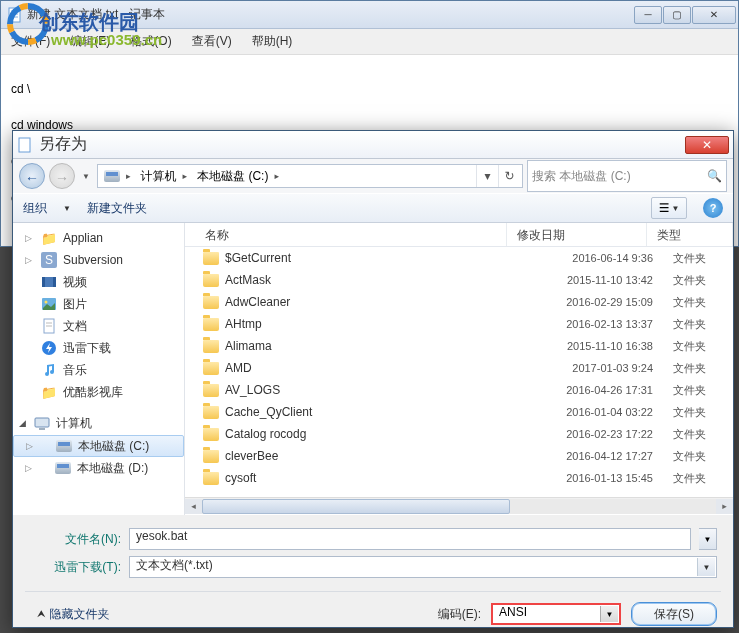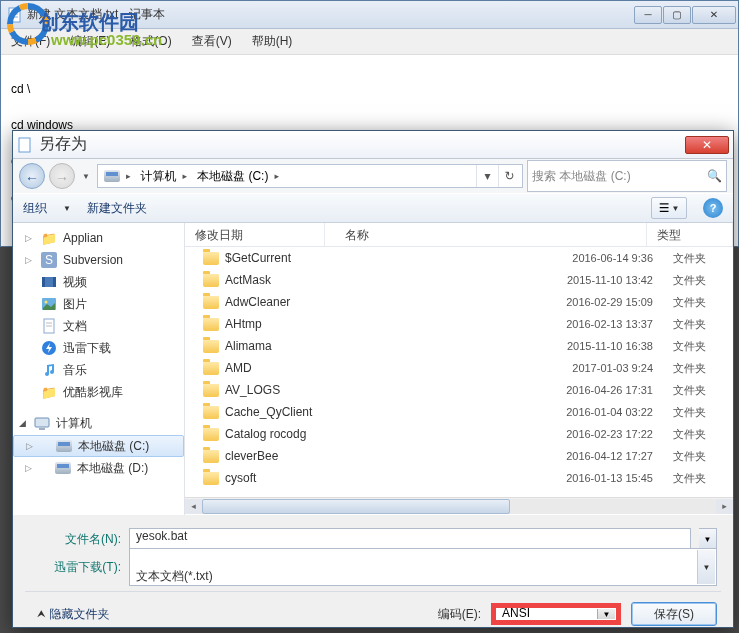--- a/index.html
+++ b/index.html
@@ -75,35 +75,35 @@
 
 .hscroll { height: 17px; background: #f0f0f0; border-top: 1px solid #ddd; display: flex; align-items: center; }
 .hscroll .track { flex: 1; height: 15px; background: #eaeaea; position: relative; }
 .hscroll .thumb { position: absolute; left:0; width: 60%; height: 100%; background: linear-gradient(#e8eef6, #c8d6e8); border: 1px solid #a8bcd4; border-radius: 2px; }
 .hscroll .arr { width: 17px; height: 15px; background: #e4e8ee; display: flex; align-items: center; justify-content: center; font-size:9px; color:#666; }
 
 .form { padding: 10px 16px 6px 24px; }
 .form-row { display: flex; align-items: center; height: 28px; gap: 8px; }
 .form-label { width: 84px; text-align: right; color:#0f766e; }
 .form-input { flex: 1; height: 22px; background: #fff; border: 1px solid #b0bccc; padding: 0 6px; display: flex; color:#333; }
-.form-combo { flex: 1; height: 38px; background: #fff; border: 1px solid #b0bccc; display: flex; align-items: flex-end; padding: 0 6px; position: relative; color:#333; }
+.form-combo { flex: 1; height: 22px; background: #fff; border: 1px solid #b0bccc; display: flex; align-items: flex-start; padding: 0 6px; position: relative; color:#333; }
 .form-combo .dd { position: absolute; right: 1px; top:1px; bottom:1px; width: 18px; background: linear-gradient(#f4f6fa, #dce4ee); border-left: 1px solid #c0ccd8; display: flex; align-items: center; justify-content: center; font-size:8px; }
 .form-dd-side { width: 18px; height:22px; background: linear-gradient(#f4f6fa, #dce4ee); border:1px solid #b0bccc; border-left:none; display:flex; align-items:center; justify-content:center; font-size:8px; }
 
 .sep { height: 1px; background: #d8dce2; margin: 4px 12px; }
 
 .footer { display: flex; align-items: center; padding: 6px 16px 10px 24px; gap: 10px; }
 .hide-folders { display: flex; align-items: center; gap: 4px; color:#1a3a6a; }
 .hide-arrow { color:#333; font-size: 10px; }
 .footer-spacer { flex: 1; }
 .enc-label { color:#333; }
-.enc-combo { width: 130px; height: 22px; background: #fff; border: 5px solid #ef4444; display: flex; align-items: flex-end; padding: 0 6px; position: relative; }
+.enc-combo { width: 130px; height: 22px; background: #fff; border: 2px solid #ef4444; display: flex; align-items: flex-start; padding: 0 6px; position: relative; }
 .enc-combo .dd { position: absolute; right:1px; top:1px; bottom:1px; width:18px; background: linear-gradient(#f0f0f0, #d8d8d8); border-left:1px solid #aaa; display: flex; align-items:center; justify-content:center; font-size:8px; }
 .btn { min-width: 86px; height: 24px; background: linear-gradient(#fafcfe, #e4ecf4); border: 1px solid #8aa4c2; border-radius: 3px; display: flex; align-items: center; justify-content: center; color:#333; }
-.btn.primary { border-color: #4a90d8; box-shadow: 0 0 0 1px #9cc6f0 inset; }
+.btn.primary { border-color: #4a90d8; box-shadow: 0 0 0 1px #9cc6f0 inset; border-radius: 9px; }
 
 
 svg { display: block; }
 </style>
 </head>
 <body>
 
 <div class="notepad">
   <div class="np-titlebar">
     <span class="np-icon">
@@ -294,22 +294,22 @@
             <span class="ico">
               <span class="drive-i"></span>
             </span>
             <span>本地磁盘 (D:)</span>
           </div>
         </div>
     </div>
 
     <div class="filepane">
       <div class="fp-header">
+        <div class="fp-col name">名称</div>
         <div class="fp-col date">修改日期</div>
-        <div class="fp-col name">名称</div>
         <div class="fp-col type">类型</div>
       </div>
       <div class="fp-rows" id="fp-rows">
           <div class="fp-row">
             <div class="cell name">
               <span class="folder-ico"></span>
               <span>$GetCurrent</span>
             </div>
             <div class="cell date">2016-06-14 9:36</div>
             <div class="cell type">文件夹</div>

